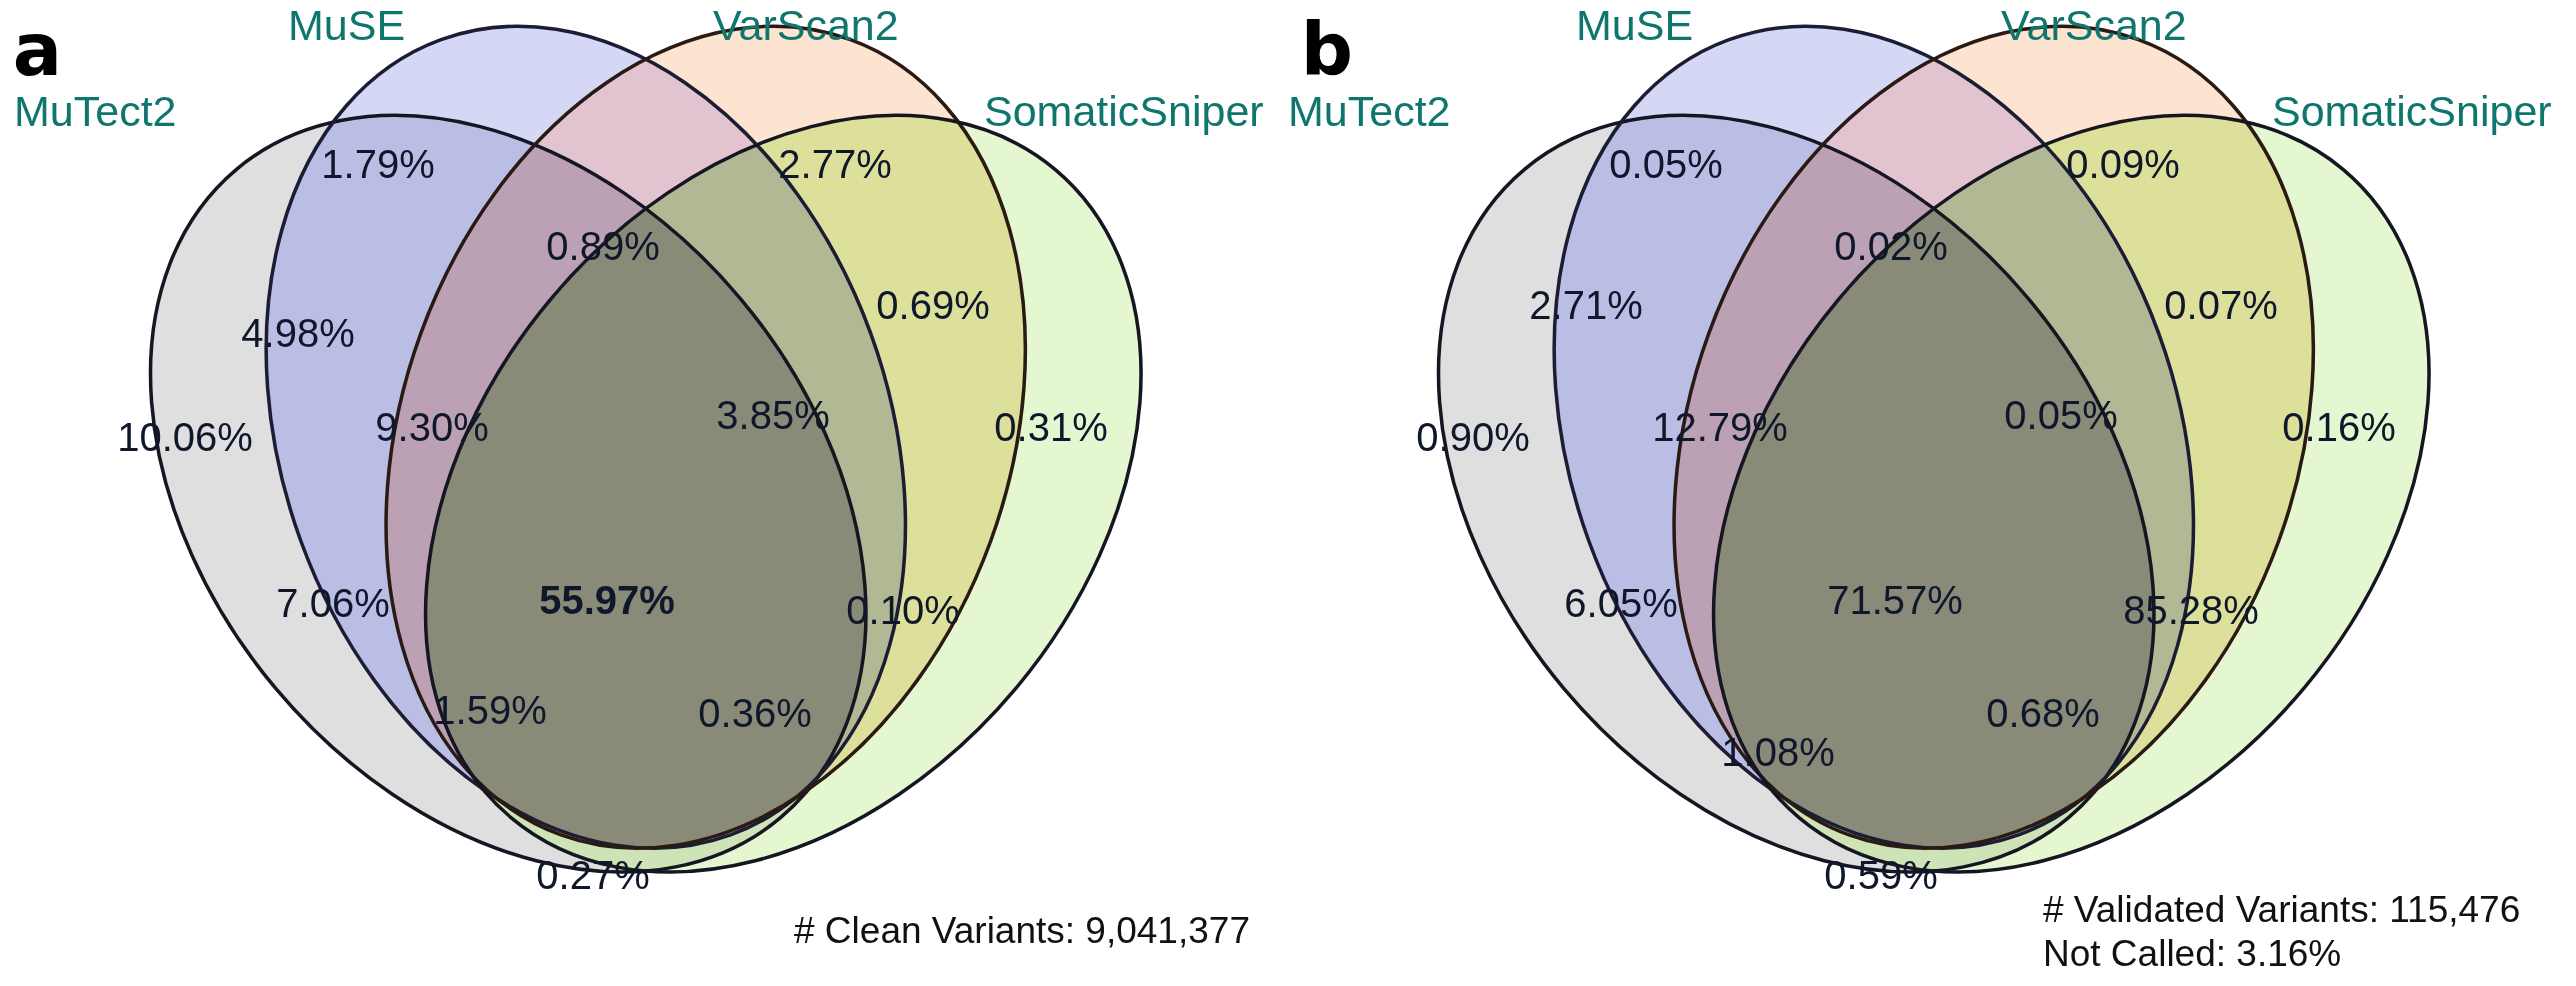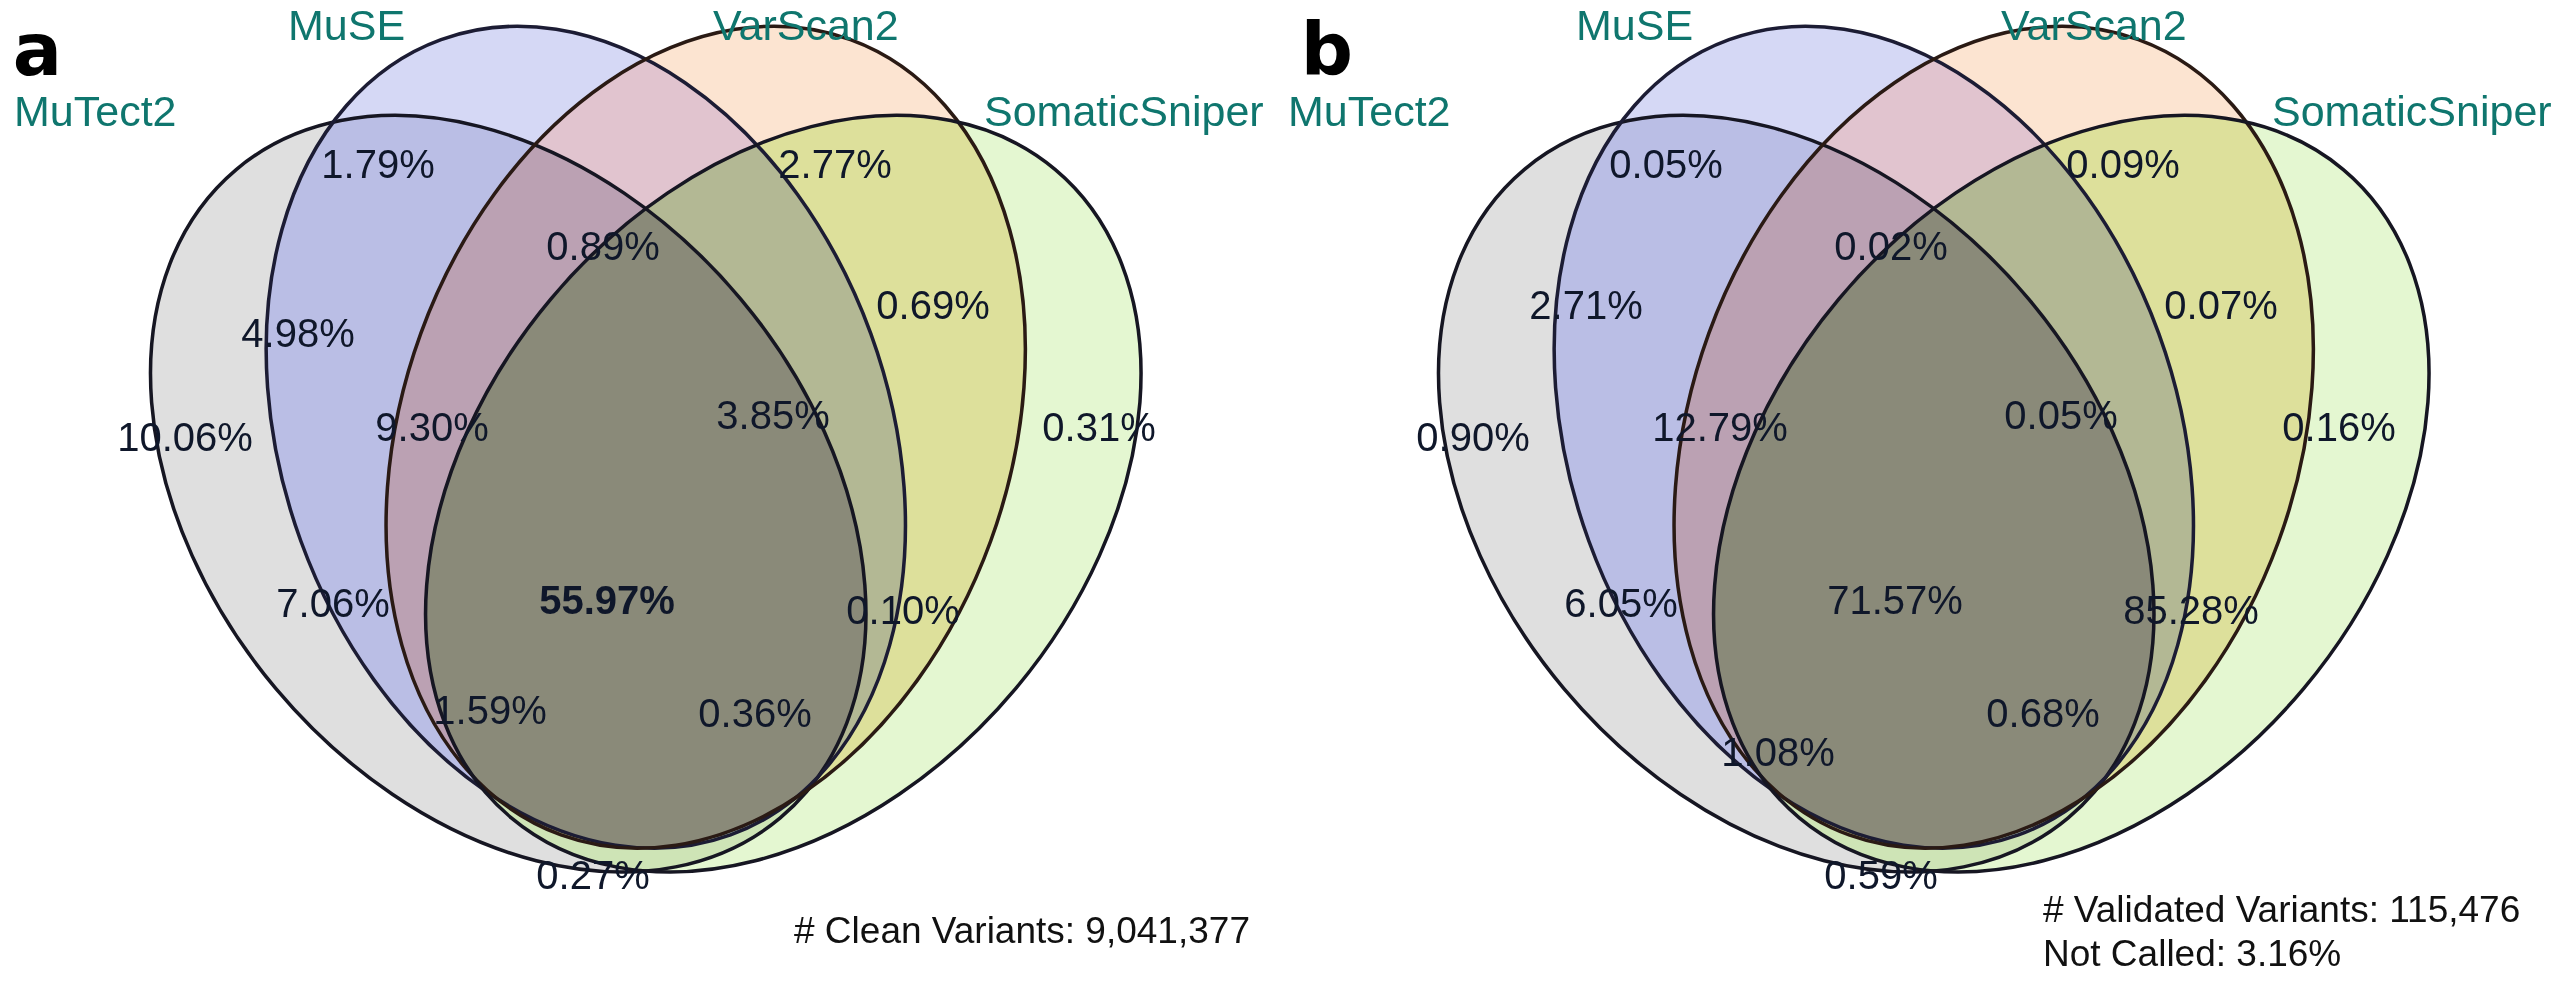--- a/index.html
+++ b/index.html
@@ -104,21 +104,21 @@
     <div class="set-label" style="left:984px;top:90px;">SomaticSniper</div>
 
     <div class="pct" style="left:378px;top:164px;">1.79%</div>
     <div class="pct" style="left:835px;top:164px;">2.77%</div>
     <div class="pct" style="left:603px;top:246px;">0.89%</div>
     <div class="pct" style="left:298px;top:305px;margin-top:28px;">4.98%</div>
     <div class="pct" style="left:933px;top:305px;">0.69%</div>
     <div class="pct" style="left:185px;top:437px;">10.06%</div>
     <div class="pct" style="left:432px;top:427px;">9.30%</div>
     <div class="pct" style="left:773px;top:415px;">3.85%</div>
-    <div class="pct" style="left:1051px;top:427px;margin-left:48px;">0.31%</div>
+    <div class="pct" style="left:1051px;top:427px;">0.31%</div>
     <div class="pct" style="left:333px;top:603px;">7.06%</div>
     <div class="pct" style="left:607px;top:600px;font-weight:bold;">55.97%</div>
     <div class="pct" style="left:903px;top:610px;">0.10%</div>
     <div class="pct" style="left:490px;top:710px;">1.59%</div>
     <div class="pct" style="left:755px;top:713px;">0.36%</div>
     <div class="pct" style="left:593px;top:875px;">0.27%</div>
 
     <div class="caption" style="left:794px;top:909px;">
       <span class="cap-line"># Clean Variants: 9,041,377</span>
     </div>

